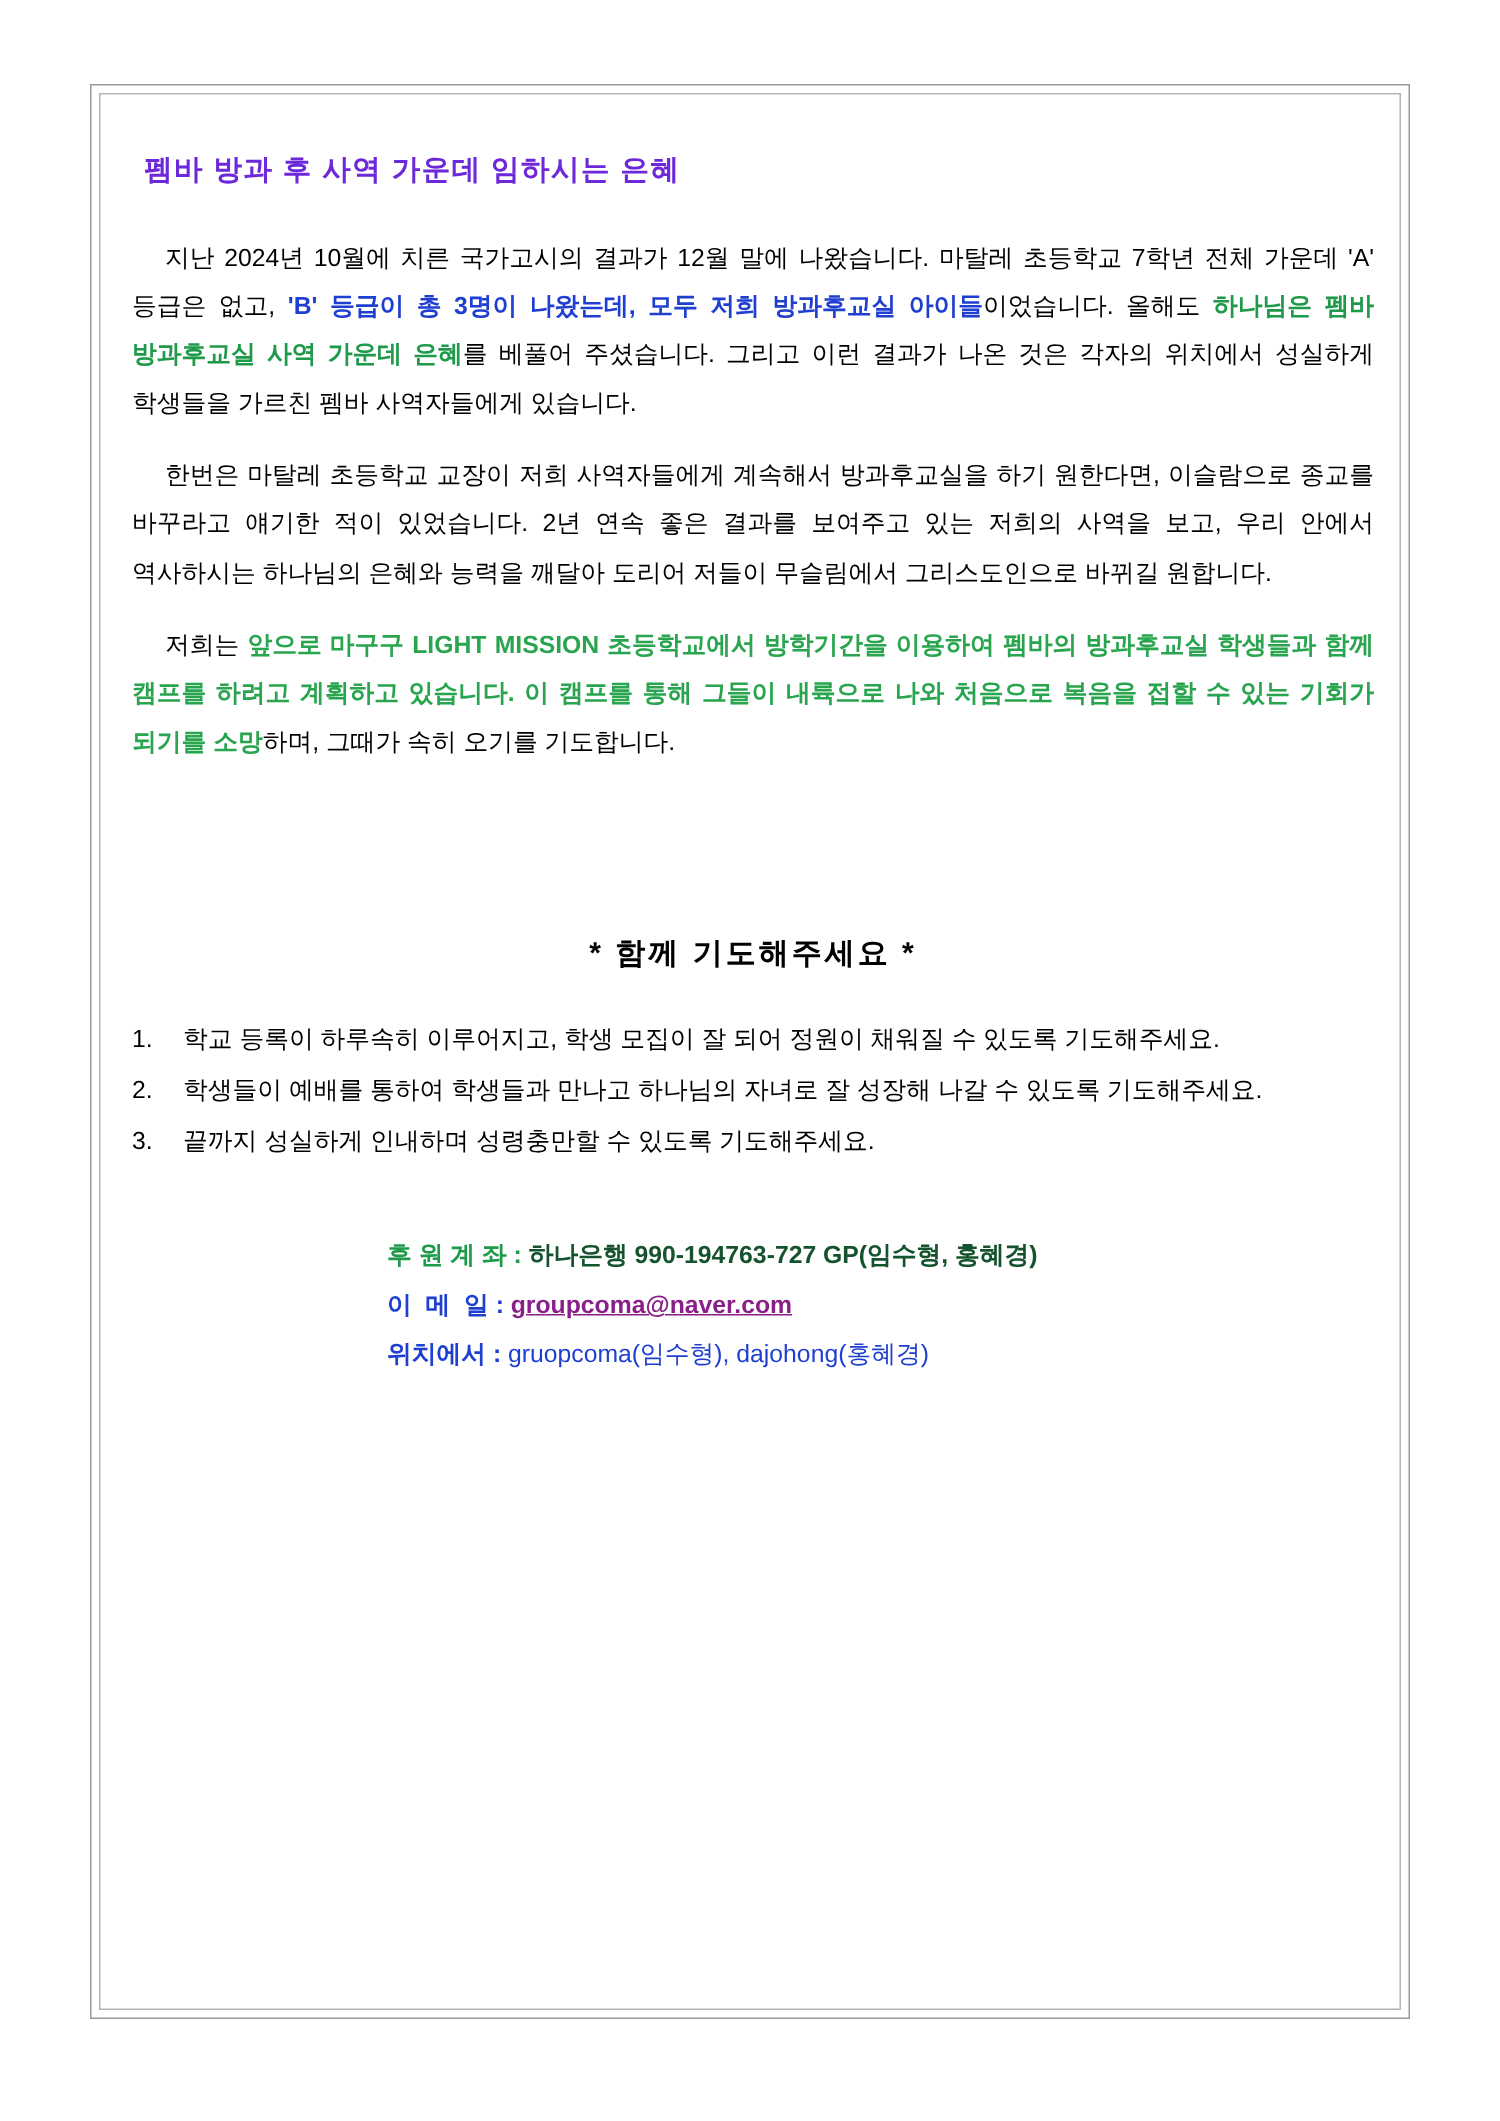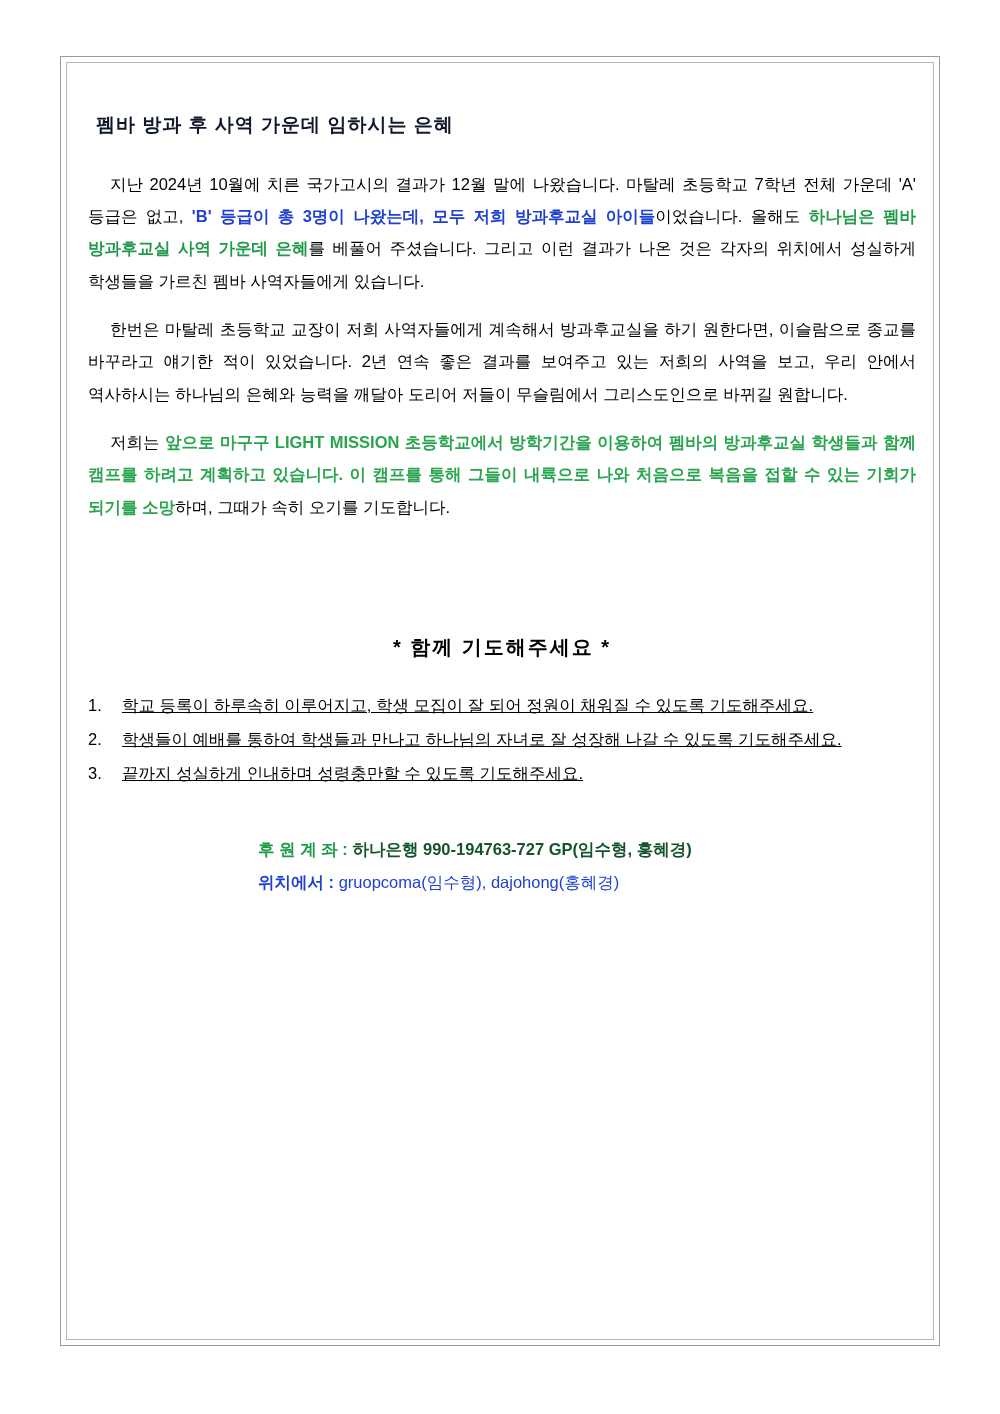--- a/index.html
+++ b/index.html
@@ -40,25 +40,25 @@
   }
   .content {
     position: absolute;
     left: 88px;
     top: 100px;
     width: 828px;
     height: 1220px;
   }
 
   .title {
-    color: #0f172a;
+    color: #6d28d9;
     font-size: 19px;
     font-weight: bold;
     letter-spacing: 1px;
-    margin: 12px 0 30px 8px;
+    margin: 0 0 30px 8px;
   }
 
   .body-text {
     font-size: 16.5px;
     line-height: 1.95;
     text-align: justify;
     text-justify: inter-ideograph;
     margin: 0 0 0 0;
     word-break: keep-all;
   }
@@ -91,21 +91,20 @@
     display: flex;
     margin-bottom: 2px;
   }
   .pray-num {
     width: 34px;
     flex: 0 0 34px;
   }
   .pray-body {
     flex: 1 1 auto;
     word-break: keep-all;
-    text-decoration: underline;
   }
 
   .footer {
     margin-top: 44px;
     margin-left: 170px;
     font-size: 16.5px;
     line-height: 2.0;
   }
   .footer-row {
     display: flex;
@@ -164,19 +163,23 @@
         <span class="pray-body">끝까지 성실하게 인내하며 성령충만할 수 있도록 기도해주세요.</span>
       </li>
     </ul>
 
     <div class="footer">
       <div class="footer-row">
         <span class="f-label f-green">후 원 계 좌 : </span>
         <span class="f-val-green">하나은행 990-194763-727 GP(임수형, 홍혜경)</span>
       </div>
       <div class="footer-row">
+        <span class="f-label f-blue">이  메  일 : </span>
+        <span class="f-link">groupcoma@naver.com</span>
+      </div>
+      <div class="footer-row">
         <span class="f-label f-blue">위치에서 : </span>
         <span class="f-val-blue">gruopcoma(임수형), dajohong(홍혜경)</span>
       </div>
     </div>
 
   </div>
 </div>
 
 </body></html>

